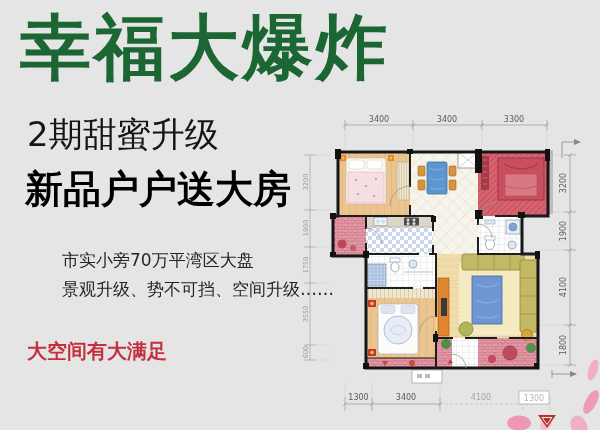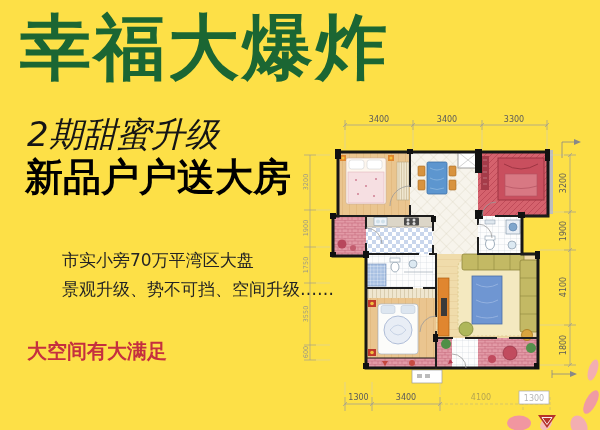--- a/index.html
+++ b/index.html
@@ -1,22 +1,22 @@
 <!DOCTYPE html>
 <html><head>
 <meta charset="utf-8">
 <style>
   html,body{margin:0;padding:0;background:#fff;}
-  .page{position:relative;width:600px;height:430px;background:#fde047;overflow:hidden;
+  .page{position:relative;width:600px;height:430px;background:#e5e5e5;overflow:hidden;
         font-family:"DejaVu Sans","Liberation Sans",sans-serif;}
   .title{position:absolute;left:20px;top:4px;font-size:71px;font-weight:900;
          color:#1b6633;letter-spacing:3px;white-space:nowrap;line-height:1.25;}
   .sub-light{position:absolute;left:27px;top:112px;font-size:34px;font-weight:400;
-         color:#151515;white-space:nowrap;font-style:italic;}
-  .sub-bold{position:absolute;left:25px;top:152px;font-size:38px;font-weight:800;
+         color:#151515;white-space:nowrap;}
+  .sub-bold{position:absolute;left:25px;top:164px;font-size:38px;font-weight:800;
          color:#000;white-space:nowrap;}
   .body-copy{position:absolute;left:30px;top:246px;font-size:17px;line-height:29px;
          color:#242424;white-space:nowrap;margin-left:32px;}
   .highlight{position:absolute;left:27px;top:336px;font-size:20px;font-weight:700;
          line-height:31px;color:#c5303f;white-space:nowrap;}
   .plan-wrap{position:absolute;left:300px;top:112px;width:300px;height:318px;}
   svg text.dim{fill:#5a5a5a;font-size:8px;font-family:"DejaVu Sans","Liberation Sans",sans-serif;}
   svg text.dimL{fill:#8f8f8f;font-size:6.5px;font-family:"DejaVu Sans","Liberation Sans",sans-serif;}
   svg .dimline{stroke:#9a9a9a;stroke-width:0.7;fill:none;}
   svg .extline{stroke:#c9c9c9;stroke-width:0.5;fill:none;}

